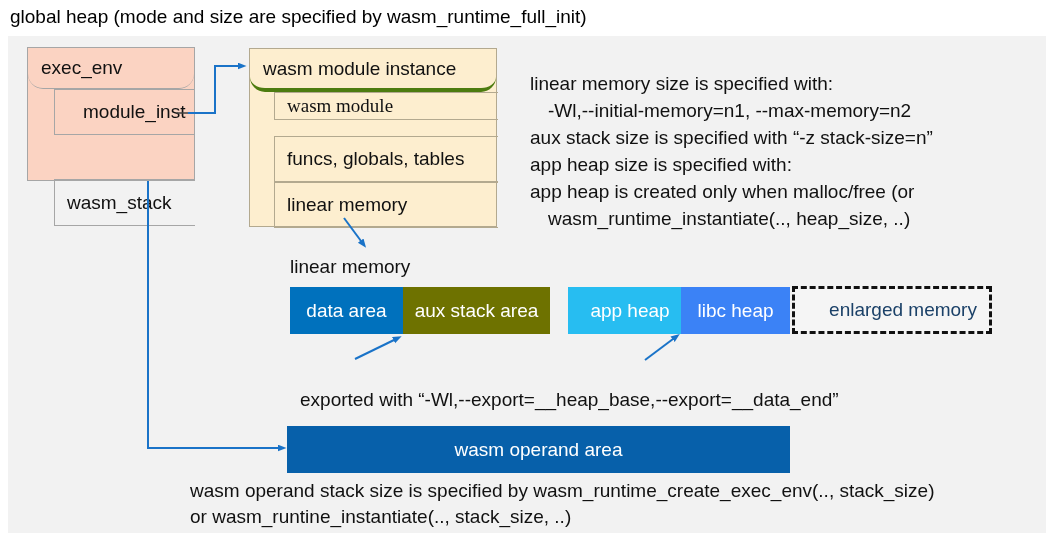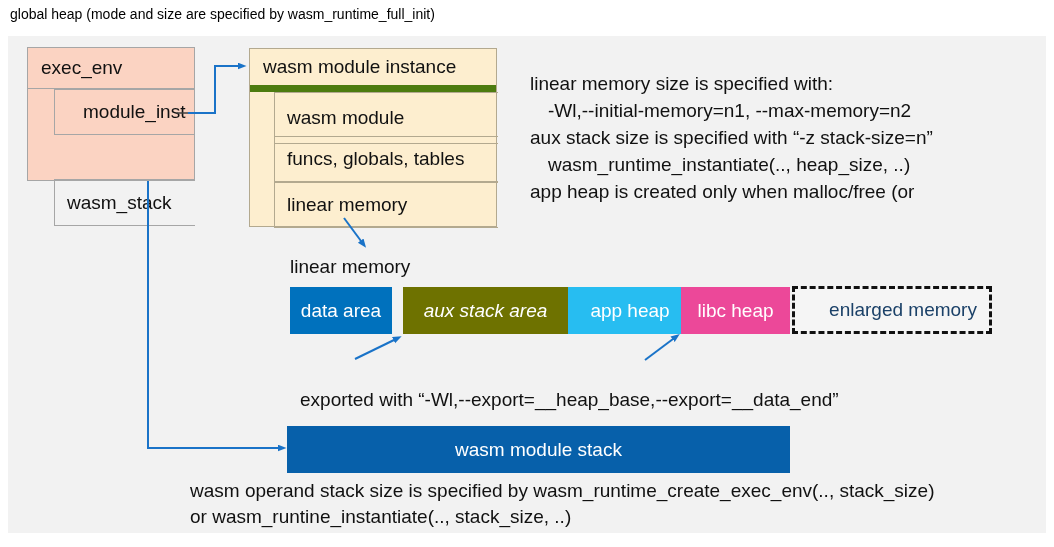--- a/index.html
+++ b/index.html
@@ -12,38 +12,39 @@
     position: relative;
     width: 1054px;
     height: 547px;
     overflow: hidden;
     background: #ffffff;
     font-size: 19px;
   }
   .abs { position: absolute; white-space: nowrap; }
   .title {
     left: 10px; top: 6px;
-    font-size: 14px;
+    font-size: 19px;
     color: #000;
   }
   .panel {
     left: 8px; top: 36px;
     width: 1038px; height: 497px;
   }
   
   .tbl { position: absolute; }
   .tbl.salmon { border: 1px solid #a6a6a6; }
   .tbl.cream  { border: 1px solid #b3a98f; }
   .tbl-header {
     position: absolute; left: 0; top: 0; width: 100%;
     display: flex; align-items: center;
     padding-left: 13px;
+    border-radius: 15px;
   }
   .tbl.salmon .tbl-header { border-bottom: 1px solid #a6a6a6; }
-  .tbl.cream  .tbl-header { border-bottom: 7px solid #4d7c0f; }
+  .tbl.cream  .tbl-header { border-bottom: 4px solid #4d7c0f; }
   .sub {
     position: absolute;
     display: flex; align-items: center;
     padding-left: 12px;
   }
   .tbl.salmon .sub { border: 1px solid #a6a6a6; border-right: none; }
   .tbl.cream  .sub { border: 1px solid #b3a98f; border-right: none; }
   
   .seg {
     position: absolute; top: 287px; height: 47px;
@@ -76,55 +77,56 @@
   <div class="abs panel" style="background: rgb(242, 242, 242);"></div>
 
   <div class="tbl salmon" style="left: 27px; top: 47px; width: 168px; height: 134px; background: rgb(251, 211, 194);">
     <div class="tbl-header" style="height:41px;">exec_env</div>
     <div class="sub" style="left:26px; top:41px; width:141px; height:46px;padding-left:28px;">module_inst</div>
     <div class="sub" style="left:26px; top:87px; width:141px; height:47px;margin-top:44px;">wasm_stack</div>
   </div>
 
   <div class="tbl cream" style="left: 249px; top: 48px; width: 248px; height: 179px; background: rgb(253, 238, 207);">
     <div class="tbl-header" style="height:43px;">wasm module instance</div>
-    <div class="sub" style="left:24px; top:43px; width:224px; height:52px;">wasm module</div>
+    <div class="sub" style="left:24px; top:43px; width:224px; height:28px;font-family:Liberation Serif, serif;">wasm module</div>
     <div class="sub" style="left:24px; top:87px; width:224px; height:46px;">funcs, globals, tables</div>
     <div class="sub" style="left:24px; top:133px; width:224px; height:46px;">linear memory</div>
   </div>
 
   <div class="abs" style="left:530px; top:54px;margin-top:16px;">
     <div class="note-line">linear memory size is specified with:</div>
     <div class="note-line indent">-Wl,--initial-memory=n1, --max-memory=n2</div>
     <div class="note-line">aux stack size is specified with “-z stack-size=n”</div>
+    <div class="note-line">app heap size is specified with:</div>
+    <div class="note-line">app heap is created only when malloc/free (or</div>
     <div class="note-line indent">wasm_runtime_instantiate(.., heap_size, ..)</div>
-    <div class="note-line">app heap is created only when malloc/free (or</div>
   </div>
 
   <div class="abs" style="left:290px; top:256px;">linear memory</div>
 
-  <div class="seg" style="left: 290px; width: 102px; background: rgb(0, 113, 189);">
+  <div class="seg" style="left: 290px; width: 113px; background: rgb(0, 113, 189);">
     <span>data area</span>
   </div>
-  <div class="seg" style="left: 403px; width: 165px; background: rgb(110, 114, 0); font-style: italic;">
+  <div class="seg" style="left: 403px; width: 147px; background: rgb(110, 114, 0);">
     <span>aux stack area</span>
   </div>
   <div class="seg" style="left: 568px; width: 124px; background: rgb(39, 189, 241); text-align: right;">
     <span>app heap</span>
   </div>
-  <div class="seg" style="left: 681px; width: 109px; background: #ec4899;">
+  <div class="seg" style="left: 681px; width: 109px; background: #3b82f6;">
     <span>libc heap</span>
   </div>
   <div class="enlarged" style="left: 792px; top: 286px; width: 200px; height: 48px; color: rgb(27, 65, 104);">
     <span>enlarged memory</span>
   </div>
 
   <div class="abs" style="left:300px; top:389px;">exported with “-Wl,--export=__heap_base,--export=__data_end”</div>
 
   <div class="opstack" style="left: 287px; top: 426px; width: 503px; height: 47px; background: rgb(7, 96, 170);">
-    <span>wasm module stack</span>
+    <span>wasm operand area</span>
   </div>
 
   <div class="abs" style="left:190px; top:480px;">wasm operand stack size is specified by wasm_runtime_create_exec_env(.., stack_size)</div>
   <div class="abs" style="left:190px; top:506px;">or wasm_runtine_instantiate(.., stack_size, ..)</div>
 
   <svg class="connectors" width="1054" height="547" viewBox="0 0 1054 547">
     <defs>
       <marker id="arr" markerUnits="userSpaceOnUse" markerWidth="10" markerHeight="8" refX="0.5" refY="3.5" orient="auto">
         <path d="M0,0 L9,3.5 L0,7 Z" fill="#1a73c8"></path>
       </marker>

